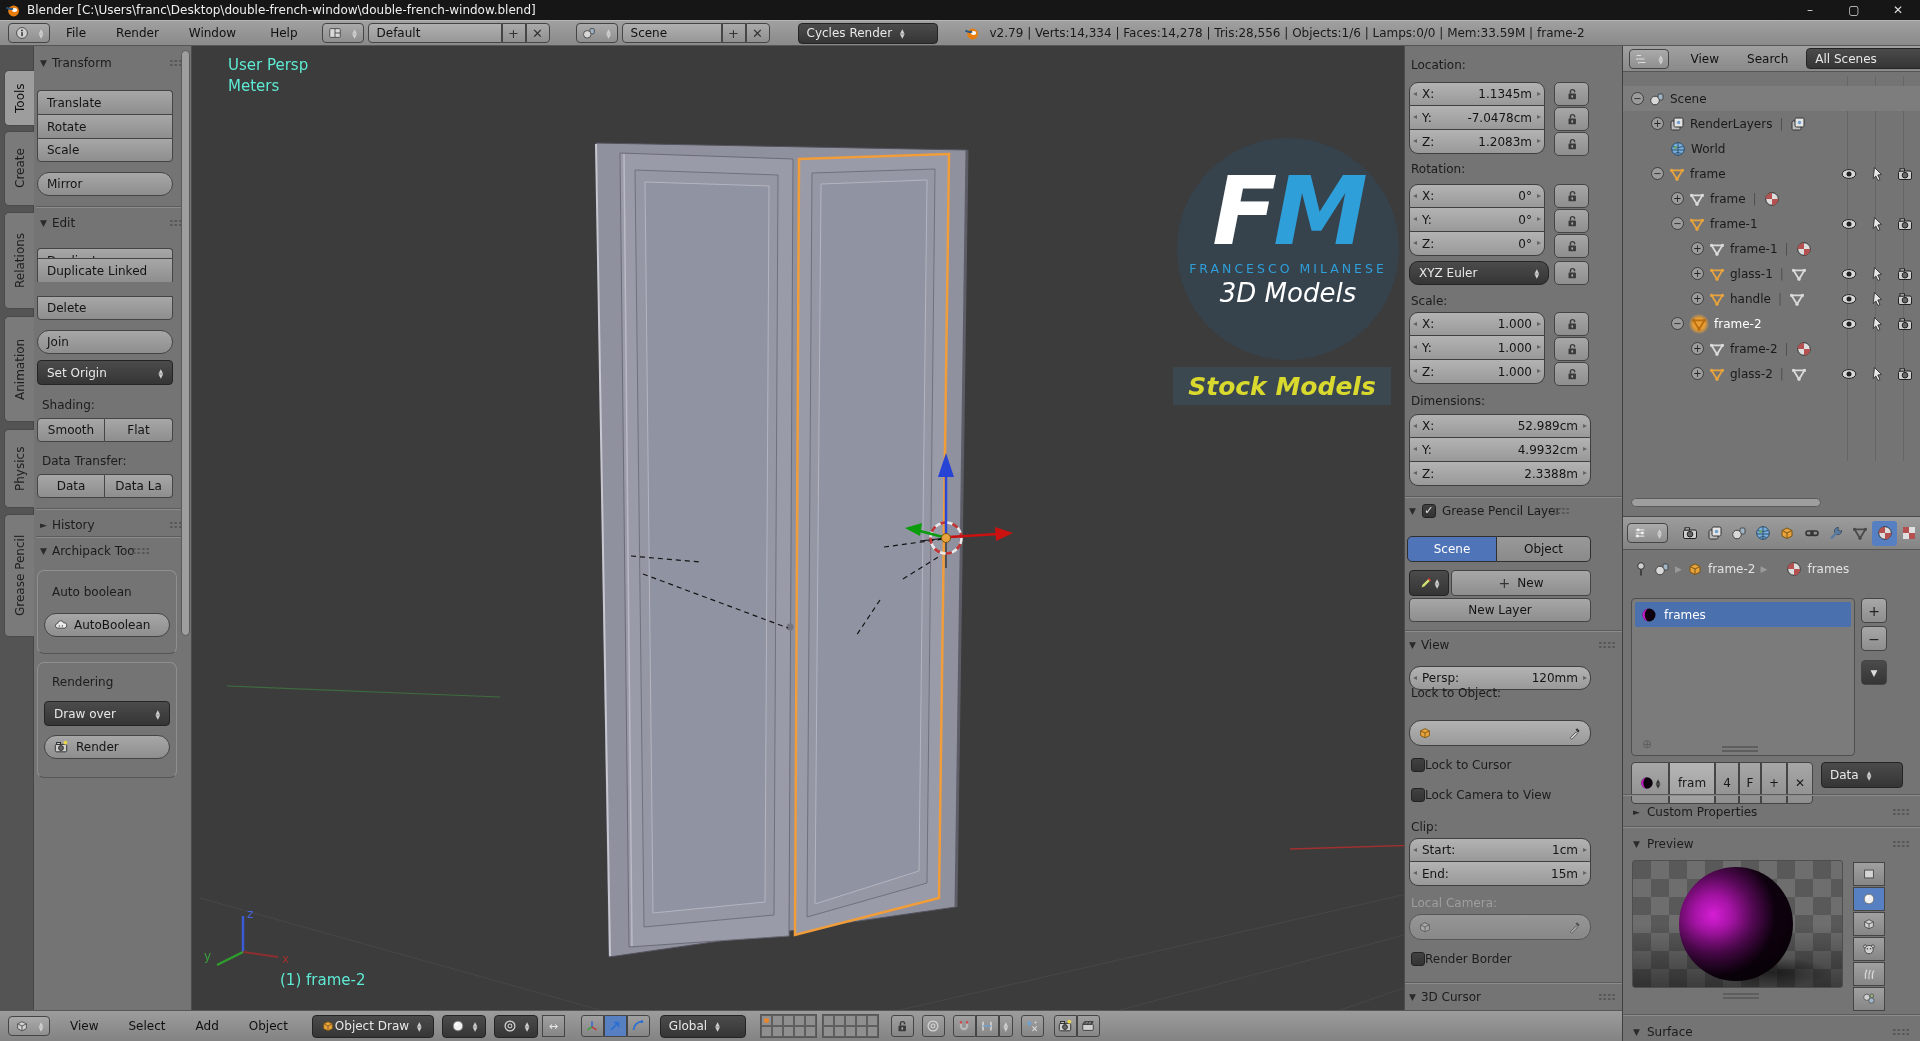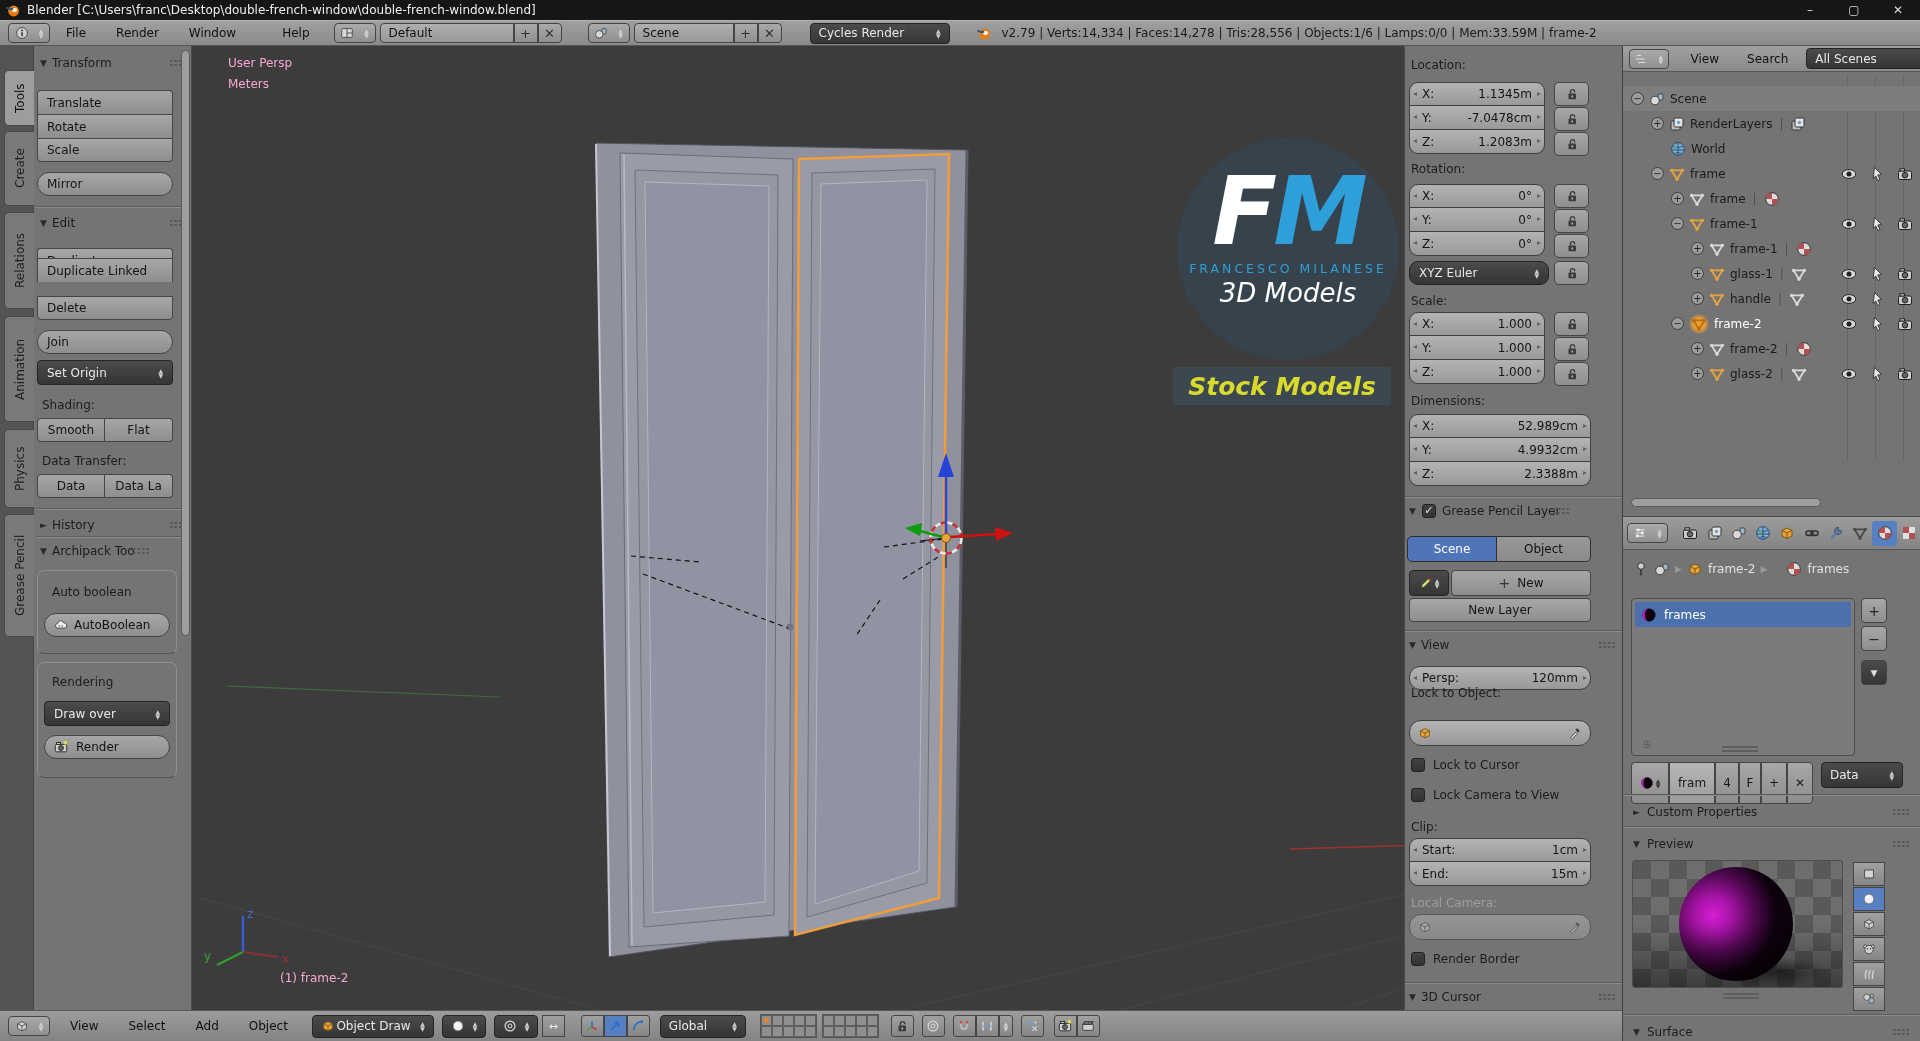--- a/index.html
+++ b/index.html
@@ -10,21 +10,21 @@
 #titlebar{position:absolute;left:0;top:0;width:1920px;height:20px;background:#161616;display:flex;align-items:center;color:#e8e8e8}
 #titlebar .tb-title{margin-left:6px;font-size:12px;color:#efefef;white-space:nowrap}
 .tbc{width:44px;height:20px;display:flex;align-items:center;justify-content:center;color:#ddd;font-size:12px}
 #tb-controls{position:absolute;right:0;top:0;display:flex}
 
 .hbar{position:absolute;background:linear-gradient(#a0a0a0,#8a8a8a);border-top:1px solid #b5b5b5;border-bottom:1px solid #565656;display:flex;align-items:center}
 .menu{color:#101010;padding:0 8px;white-space:nowrap}
 .hbtn{height:20px;background:linear-gradient(#aaa,#8f8f8f);border:1px solid #454545;border-radius:4px;display:flex;align-items:center;justify-content:center;gap:2px;padding:0 4px;color:#222}
 .hfield{height:20px;background:linear-gradient(#b0b0b0,#979797);border:1px solid #454545;border-radius:4px 0 0 4px;display:flex;align-items:center;padding:0 8px;color:#111}
 .hsq{width:24px;height:20px;background:linear-gradient(#aaa,#8f8f8f);border:1px solid #454545;display:flex;align-items:center;justify-content:center;color:#333;font-size:13px}
-.ddark{height:21px;background:linear-gradient(#4b4b4b,#353535);border:1px solid #242424;border-radius:4px;color:#e8e8e8;display:flex;align-items:center;padding:0 8px;justify-content:space-between}
+.ddark{height:21px;background:linear-gradient(#4b4b4b,#353535);border:1px solid #242424;border-radius:4px;color:#e8e8e8;display:flex;align-items:center;padding:0 8px;}
 .ud{display:flex;flex-direction:column;font-size:6px;line-height:5px;color:#cfcfcf;margin-left:8px}
 .ic{width:16px;height:16px;flex:0 0 auto}
 .ic14{width:14px;height:14px;flex:0 0 auto}
 
 #tooltabs{position:absolute;left:0;top:46px;width:34px;height:964px;background:#545454;border-right:1px solid #464646}
 .vtab{position:absolute;left:4px;width:30px;writing-mode:vertical-rl;transform:rotate(180deg);display:flex;align-items:center;justify-content:center;background:#7a7a7a;color:#1e1e1e;border-radius:0 5px 5px 0;font-size:12px;border:1px solid #4a4a4a;border-left:none}
 .vtab.active{background:#9d9d9d;color:#101010}
 
 #toolshelf{position:absolute;left:34px;top:46px;width:158px;height:964px;background:#747474;border-right:1px solid #4c4c4c;overflow:hidden}
 .ph{position:absolute;left:6px;color:#1c1c1c;display:flex;align-items:center;gap:5px;font-size:12px;width:146px}
@@ -37,21 +37,21 @@
 .tgrp-b{border-radius:0 0 4px 4px}
 .tdark{position:absolute;left:3px;width:136px;height:25px;background:linear-gradient(#4b4b4b,#353535);border:1px solid #242424;border-radius:4px;color:#e8e8e8;display:flex;align-items:center;justify-content:space-between;padding:0 9px}
 .tlab{position:absolute;left:8px;color:#1c1c1c}
 .half-l{width:68px;border-radius:4px 0 0 4px}
 .half-r{left:71px;width:68px;border-radius:0 4px 4px 0;border-left:none}
 .subbox{position:absolute;left:3px;width:140px;border:1px solid #8f8f8f;border-bottom-color:#555;border-radius:7px}
 .sdiv{position:absolute;left:2px;width:150px;height:2px;border-top:1px solid #5c5c5c;border-bottom:1px solid #8c8c8c}
 #shelf-scroll{position:absolute;left:147px;top:4px;width:9px;height:586px;background:#9e9e9e;border-radius:5px;border:1px solid #5a5a5a}
 
 #viewport{position:absolute;left:192px;top:46px;width:1430px;height:964px;background:#3c3c3c;overflow:hidden}
-.vtext{position:absolute;color:#f9a8d4;font-size:12px;white-space:nowrap}
+.vtext{position:absolute;color:#5eead4;font-size:15px;white-space:nowrap}
 #watermark-circle{position:absolute;left:985px;top:92px;width:222px;height:222px;border-radius:50%;background:#36434d;display:flex;flex-direction:column;align-items:center;padding-top:26px}
 .fm-initials{font-size:95px;font-style:italic;font-weight:bold;line-height:95px;letter-spacing:-4px;color:#fff}
 .fm-m{color:#2e9fd9}
 .fm-name{font-size:12.5px;letter-spacing:3px;color:#2e9fd9;margin-top:2px;white-space:nowrap}
 .fm-tag{font-size:26px;font-style:italic;color:#fff;margin-top:2px}
 #watermark-banner{position:absolute;left:981px;top:321px;width:218px;height:38px;background:#3c4850;display:flex;align-items:center;justify-content:center}
 #watermark-banner span{color:#d9d92e;font-size:25px;font-weight:bold;font-style:italic}
 
 #npanel{position:absolute;right:0;top:0;width:218px;height:964px;background:#747474;border-left:1px solid #4c4c4c}
 .nlab{position:absolute;left:6px;color:#1c1c1c}
@@ -60,21 +60,21 @@
 .nf.w{width:182px}
 .nf .aL,.nf .aR{position:absolute;font-size:8px;color:rgba(30,30,30,.5);top:6px}
 .aL{left:3px}.aR{right:3px}
 .r-t{border-radius:9px 9px 0 0}
 .r-m{border-radius:0;border-top:none}
 .r-b{border-radius:0 0 9px 9px;border-top:none}
 .r-s{border-radius:11px}
 .lockb{position:absolute;left:149px;width:35px;height:24px;background:linear-gradient(#a7a7a7,#8e8e8e);border:1px solid #454545;border-radius:5px;display:flex;align-items:center;justify-content:center}
 .ndark{position:absolute;left:4px;width:182px;height:24px;background:linear-gradient(#4b4b4b,#353535);border:1px solid #242424;border-radius:9px;color:#e8e8e8;display:flex;align-items:center;justify-content:space-between;padding:0 9px}
 .chk{width:14px;height:14px;background:linear-gradient(#414141,#333);border:1px solid #222;border-radius:3px;color:#e8e8e8;font-size:11px;line-height:12px;text-align:center;flex:0 0 auto}
-.chkrow{position:absolute;left:6px;display:flex;align-items:center;gap:8px;color:#1c1c1c}
+.chkrow{position:absolute;left:6px;display:flex;align-items:center;color:#1c1c1c}
 .ndiv{position:absolute;left:0;width:218px;height:2px;border-top:1px solid #5c5c5c;border-bottom:1px solid #8c8c8c}
 .npill{position:absolute;left:4px;width:182px;height:26px;background:linear-gradient(#b3b3b3,#999);border:1px solid #404040;border-radius:12px;display:flex;align-items:center;padding:0 8px;gap:6px;color:#141414}
 .npill.dis{opacity:.55}
 .seg{position:absolute;height:26px;display:flex;align-items:center;justify-content:center;border:1px solid #2f2f2f;color:#101010}
 
 #rightcol{position:absolute;left:1622px;top:46px;width:298px;height:995px;background:#747474;border-left:1px solid #404040}
 #outliner-header{position:absolute;left:0;top:0;width:298px;height:26px;background:linear-gradient(#a0a0a0,#8a8a8a);border-bottom:1px solid #565656;display:flex;align-items:center}
 .orow{position:absolute;left:0;width:298px;height:25px;display:flex;align-items:center;gap:5px;color:#1a1a1a}
 .orow.sel-label{color:#fff}
 .tgl{width:13px;height:13px;border-radius:50%;background:#9b9b9b;border:1px solid #3d3d3d;color:#222;font-size:10px;line-height:11px;text-align:center;flex:0 0 auto}
@@ -315,21 +315,21 @@
           <use href="#i-info"></use>
         </svg>
         <span class="ud">
           <span>▲</span>
           <span>▼</span>
         </span>
       </div>
     <span class="menu" style="margin-left:8px">File</span>
     <span class="menu" style="margin-left:14px">Render</span>
     <span class="menu" style="margin-left:14px">Window</span>
-    <span class="menu" style="margin-left:30px">Help</span>
+    <span class="menu" style="margin-left:18px">Help</span>
     <div class="hbtn" style="margin-left:16px;width:42px">
         <svg class="ic14">
           <use href="#i-layout"></use>
         </svg>
         <span class="ud">
           <span>▲</span>
           <span>▼</span>
         </span>
       </div>
     <div class="hfield" style="margin-left:4px;width:134px">

